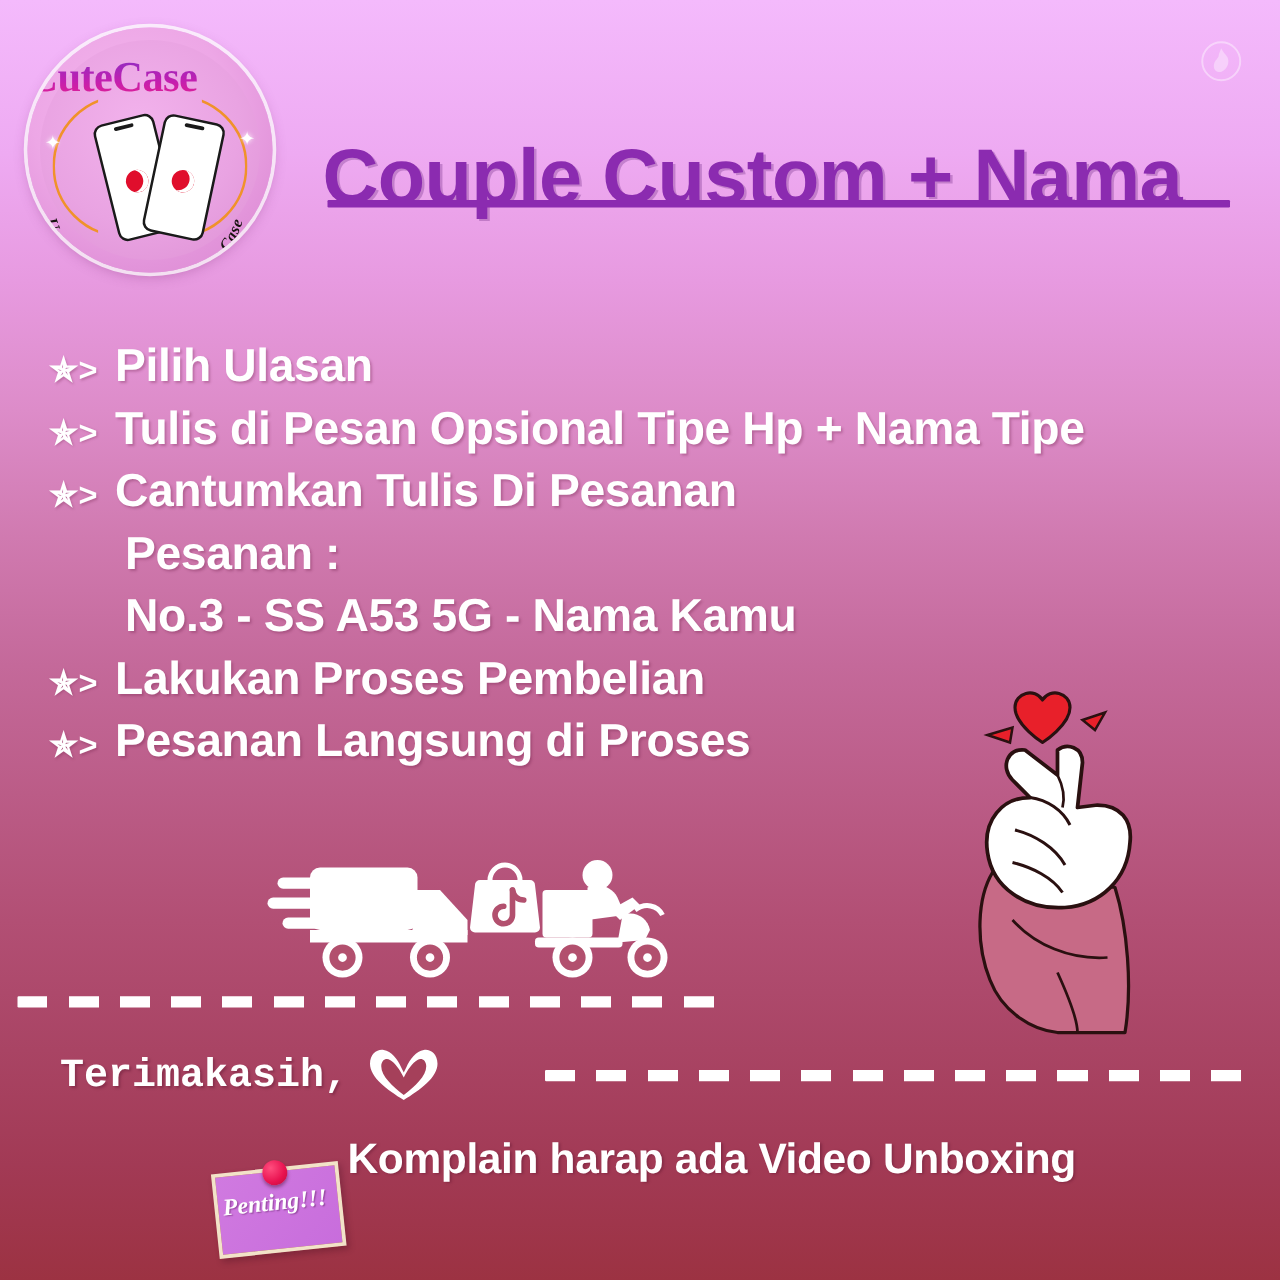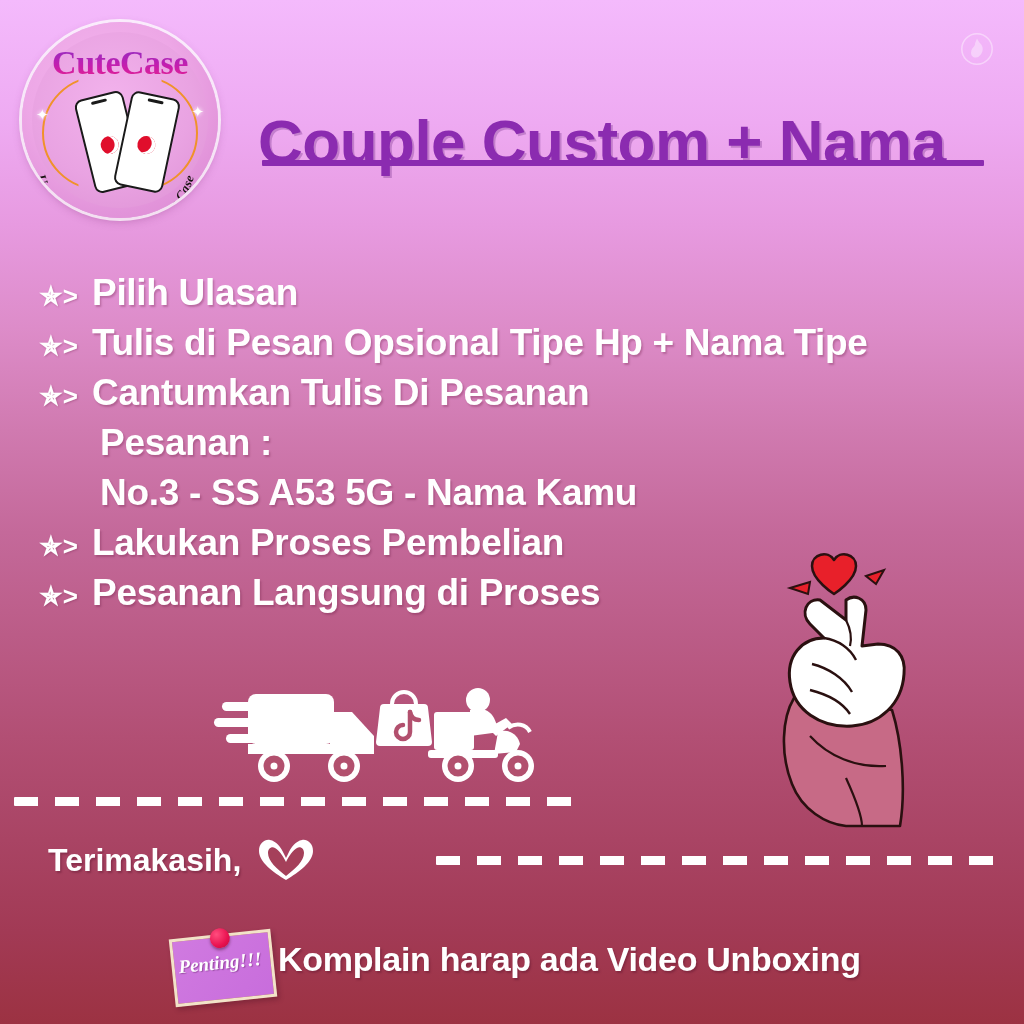--- a/index.html
+++ b/index.html
@@ -52,21 +52,20 @@
   .logo-inner {
     position: absolute;
     inset: 10px;
     border-radius: 50%;
     background: radial-gradient(circle at 45% 38%, #f2b2ec 0%, #e9a3e2 55%, #dd8fd3 100%);
   }
   .logo-name {
     position: absolute;
     top: 24px;
     left: 0; right: 0;
-    text-align: center;
     font-family: "Liberation Serif", serif;
     font-size: 34px;
     font-weight: 700;
     letter-spacing: -.5px;
     background: linear-gradient(180deg, #8c2ec4 0%, #c21fb0 55%, #e81f8e 100%);
     -webkit-background-clip: text;
     background-clip: text;
     color: transparent;
     line-height: 1;
   }
@@ -218,20 +217,21 @@
   .road.two { left: 436px; top: 856px; width: 574px; }
 
   
   .thanks {
     position: absolute;
     left: 48px;
     top: 838px;
     display: flex;
     align-items: center;
     gap: 14px;
+    font-family: Liberation Mono, monospace;
   }
   .thanks-text {
     color: #fff;
     font-size: 32px;
     font-weight: 700;
     text-shadow: 1.5px 1.5px 2px rgba(80,15,40,.35);
   }
   .hands-heart { width: 62px; height: 44px; }
 
   .review-line {
@@ -242,21 +242,21 @@
     font-size: 34px;
     font-weight: 700;
     letter-spacing: -.3px;
     white-space: nowrap;
     text-shadow: 1.5px 1.5px 2px rgba(80,15,40,.35);
   }
 
   .complain-line {
     position: absolute;
     left: 278px;
-    top: 940px;
+    top: 908px;
     color: #fff;
     font-size: 34px;
     font-weight: 700;
     letter-spacing: -.3px;
     white-space: nowrap;
     text-shadow: 1.5px 1.5px 2px rgba(80,15,40,.35);
   }
 
   
   .sticky {

